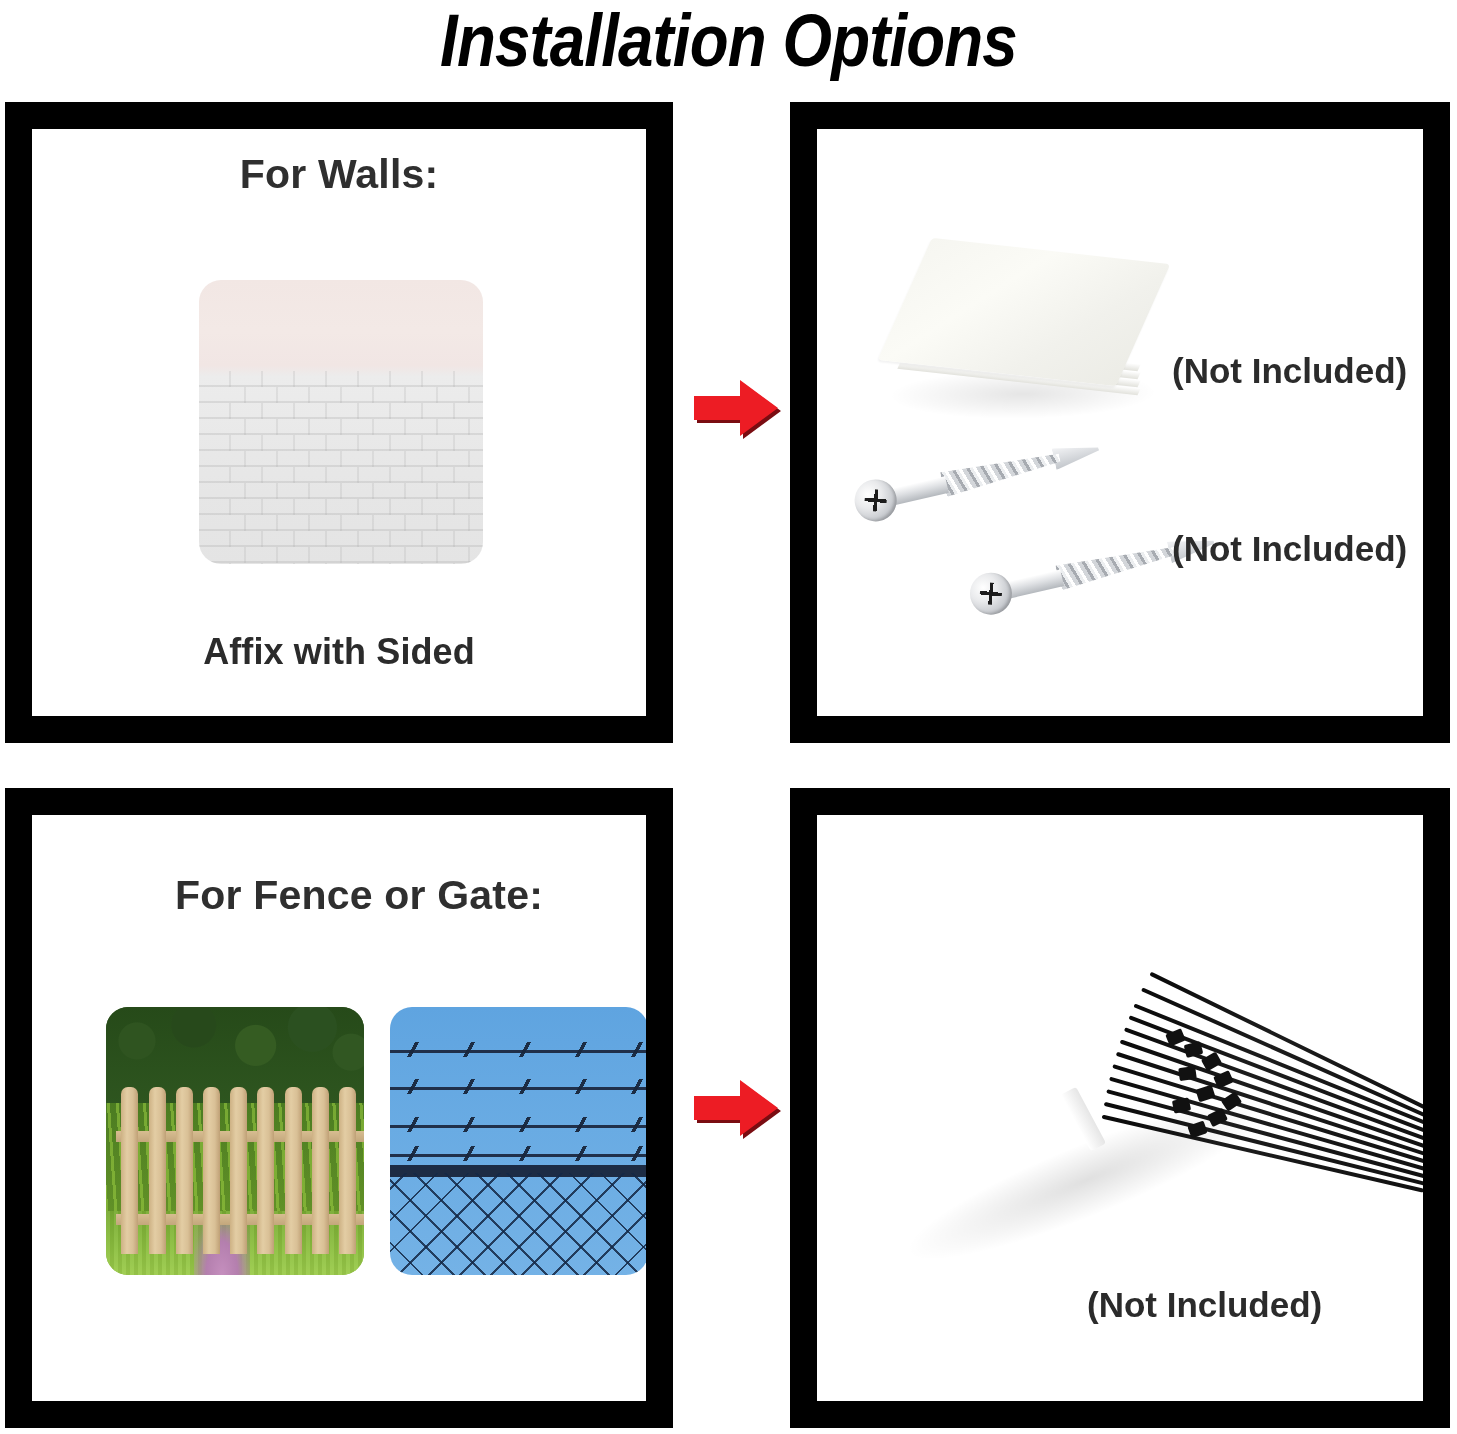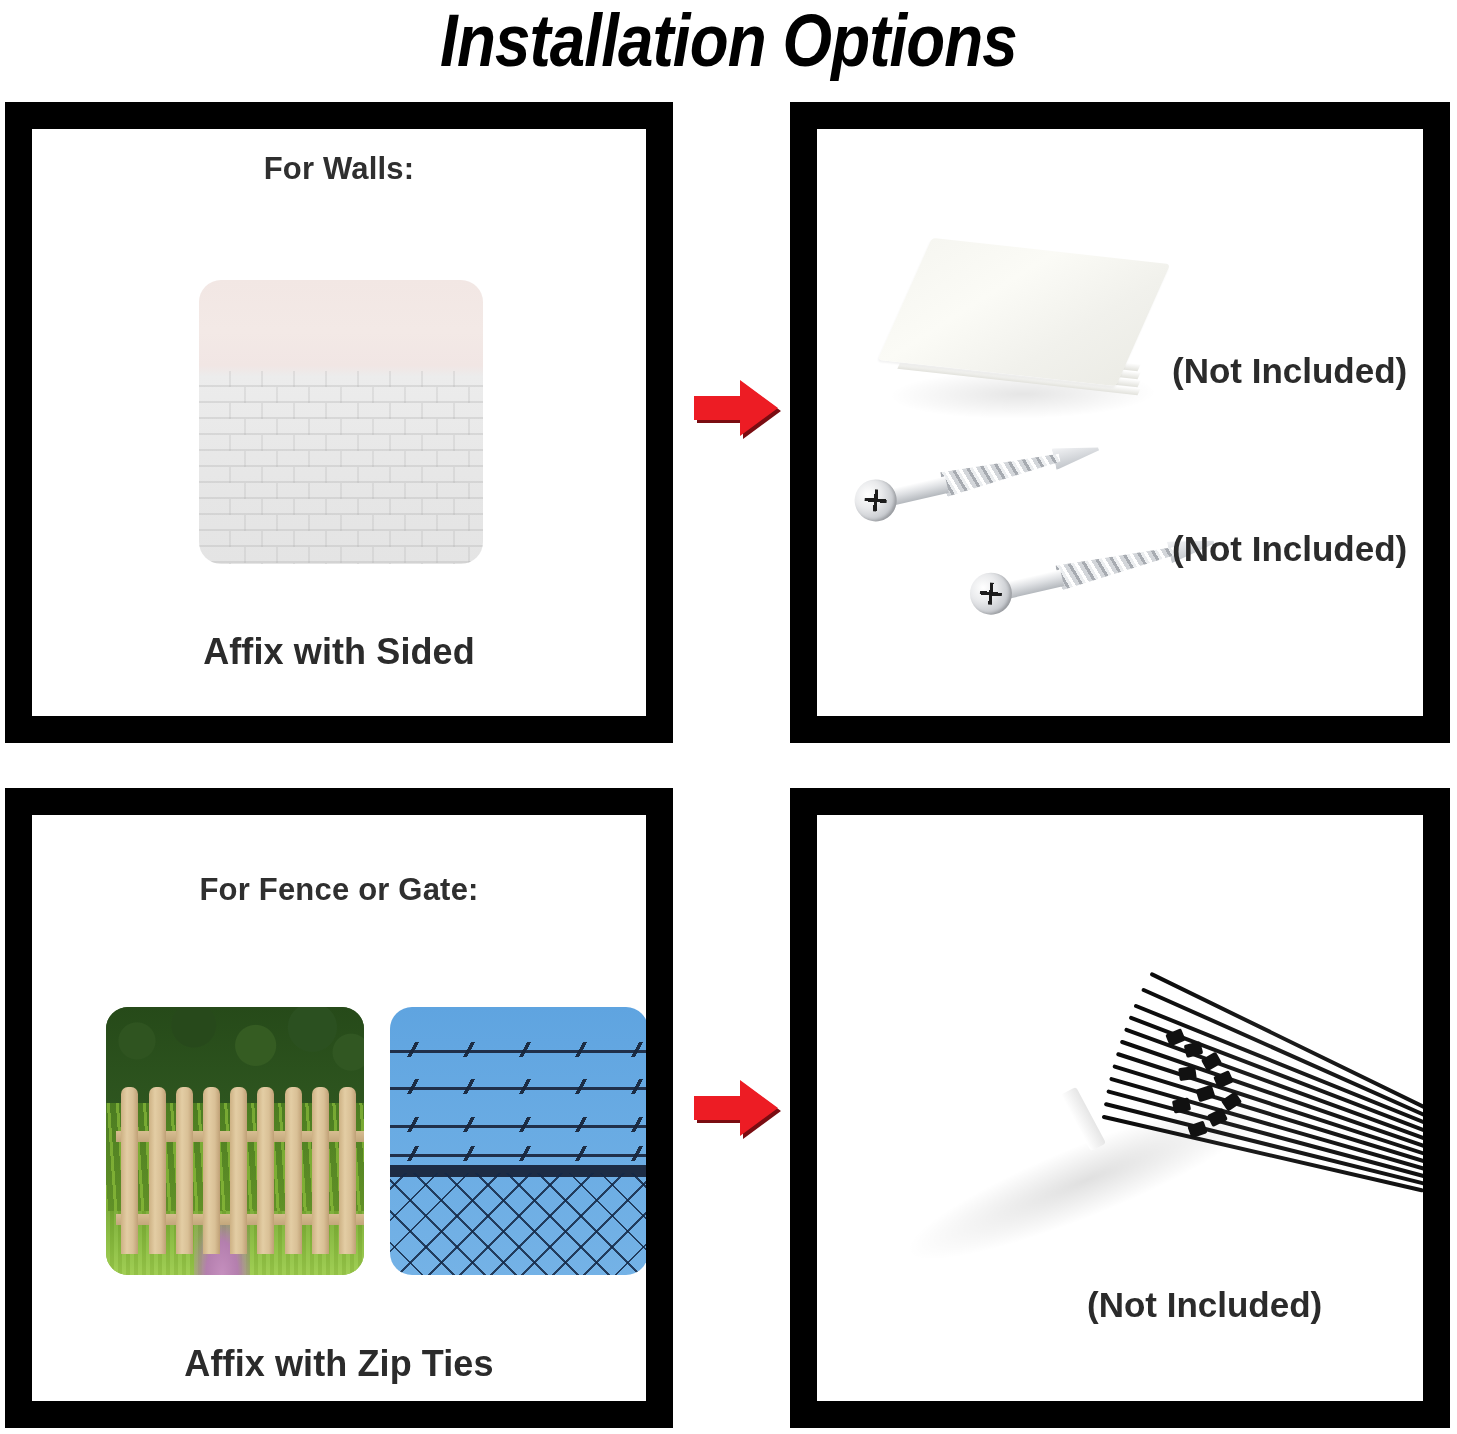--- a/index.html
+++ b/index.html
@@ -56,27 +56,27 @@
   #panel-fence      { left: 5px;   top: 788px;  width: 668px; height: 640px; }
   #panel-fence-parts{ left: 790px; top: 788px;  width: 660px; height: 640px; }
 
   
   .panel-heading {
     position: absolute;
     left: 0;
     width: 100%;
     text-align: center;
     font-weight: bold;
-    font-size: 31px;
+    font-size: 41px;
     color: #2f2f2f;
     letter-spacing: 0.2px;
     white-space: nowrap;
   }
   #heading-walls { top: 22px; }
-  #heading-fence { top: 57px; }
+  #heading-fence { top: 57px; padding-left: 20px; }
 
   .panel-caption {
     position: absolute;
     left: 0;
     width: 100%;
     text-align: center;
     font-weight: bold;
     font-size: 36px;
     color: #2b2b2b;
     letter-spacing: 0.1px;
@@ -478,21 +478,20 @@
       <div class="bwire" style="top:30%;"></div>
       <div class="barbs" style="top:27%;"></div>
       <div class="bwire" style="top:44%;"></div>
       <div class="barbs" style="top:41%;"></div>
       <div class="bwire" style="top:55%;"></div>
       <div class="barbs" style="top:52%;"></div>
       <div class="toprail" style="top:59%;"></div>
       <div class="chainlink"></div>
     </div>
 
-    <div class="panel-caption" id="caption-fence">Affix with Zip Ties</div>
   </div>
 </div>
 
 <svg class="arrow-red" id="arrow-bottom" viewBox="0 0 92 64">
   <polygon points="4,20 50,20 50,4 88,32 50,60 50,44 4,44" fill="#7a0d12" transform="translate(3,3)"></polygon>
   <polygon points="4,20 50,20 50,4 88,32 50,60 50,44 4,44" fill="#ED1C24"></polygon>
 </svg>
 
 <div class="panel" id="panel-fence-parts">
   <div class="panel-inner">

